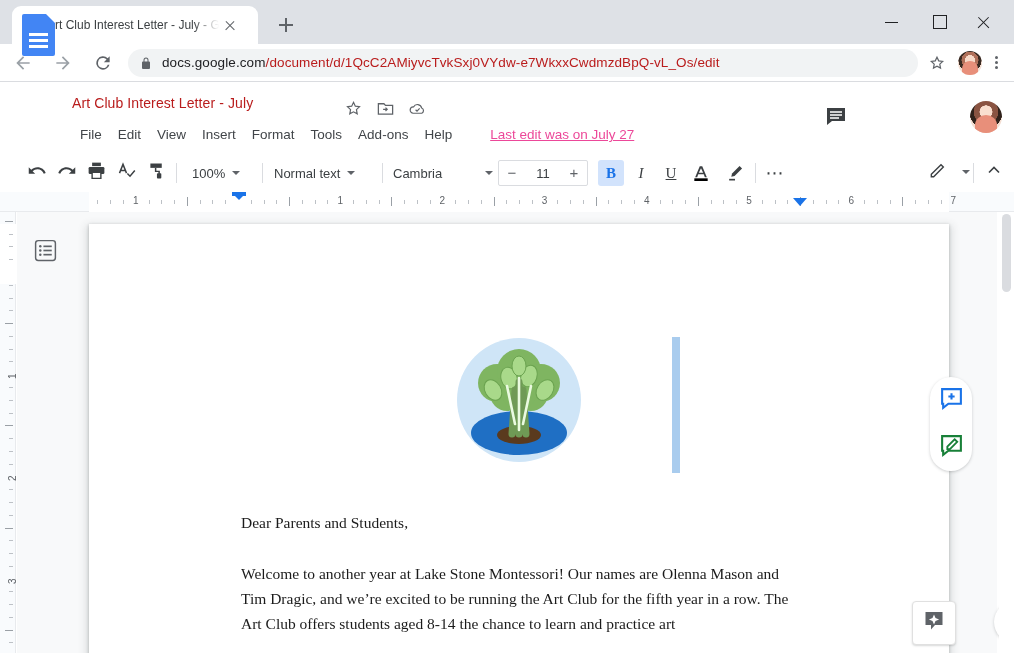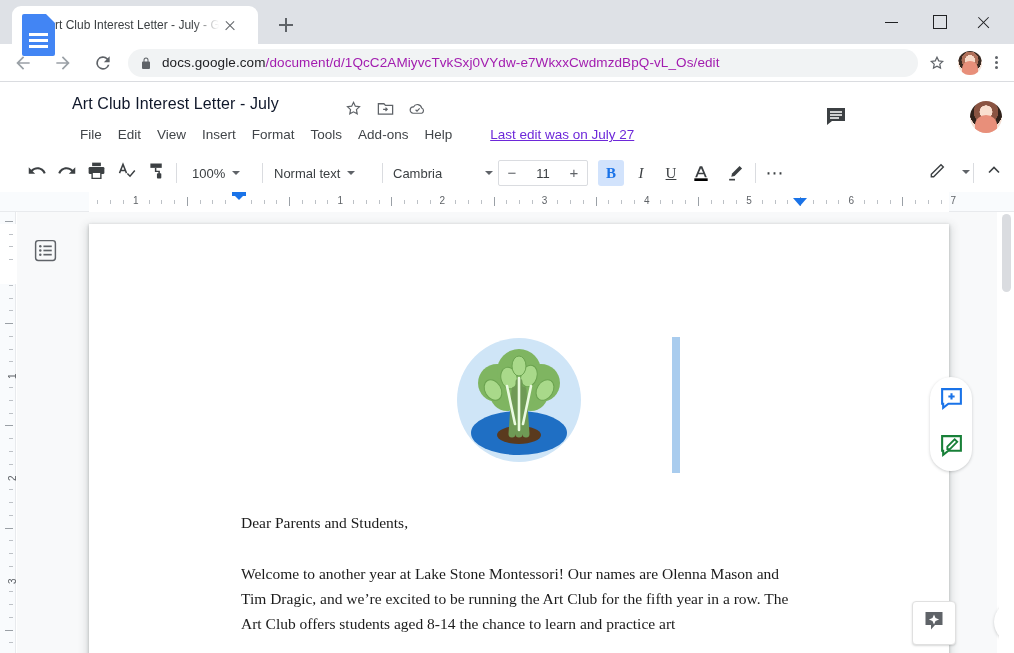--- a/index.html
+++ b/index.html
@@ -72,21 +72,21 @@
     display:flex; align-items:center;
   }
   .navbtn { width:34px; height:34px; margin-left:6px; position:relative; border-radius:50%; flex:0 0 34px;}
   .navbtn svg { position:absolute; left:7px; top:7px; }
   .omnibox {
     flex:1 1 auto; height:28px; margin:0 4px 0 8px; background:#f1f3f4;
     border-radius:14px; display:flex; align-items:center; padding:0 12px;
   }
   .lock { width:12px; height:14px; flex:0 0 12px; margin-right:10px; position:relative; }
   .url { font-size:13.5px; color:#202124; white-space:nowrap; letter-spacing:.1px; }
-  .url .dim { color:#a21caf; }
+  .url .dim { color:#b91c1c; }
   .star-btn { width:30px; height:30px; position:relative; flex:0 0 30px; }
   .avatar-sm {
     width:24px; height:24px; border-radius:50%; flex:0 0 24px; margin-left:6px;
     background:radial-gradient(circle at 50% 38%, #f7d9c8 0 26%, #b0705a 27% 44%, #3a2a22 45% 60%, #f3ded2 61% 100%);
     overflow:hidden; position:relative;
   }
   .avatar-sm::after{
     content:""; position:absolute; left:4px; top:10px; width:16px; height:16px; border-radius:50% 50% 0 0;
     background:#e88f7a;
   }
@@ -101,25 +101,25 @@
     background:#4285f4; border-radius:2px;
   }
   .docs-logo::before{
     content:""; position:absolute; right:0; top:0; border-width:0 9px 9px 0;
     border-style:solid; border-color:#fff #fff transparent transparent;
   }
   .docs-logo::after{
     content:""; position:absolute; left:7px; top:19px; width:19px; height:2.5px;
     background:#fff; box-shadow:0 6px 0 #fff, 0 12px 0 #fff;
   }
-  .doc-title { position:absolute; left:72px; top:95px; font-size:16px; color:#0f172a; letter-spacing:.1px; white-space:nowrap; }
+  .doc-title { position:absolute; left:72px; top:95px; font-size:14px; color:#b91c1c; letter-spacing:.1px; white-space:nowrap; }
   .hdr-icon { position:absolute; top:99px; width:19px; height:19px; }
   .menubar { position:absolute; left:72px; top:124px; display:flex; align-items:center; gap:0; }
   .menu-item { font-size:13.5px; color:#414549; padding:3px 8px; white-space:nowrap; }
-  .last-edit { font-size:13.5px; color:#6d28d9; text-decoration:underline; margin-left:30px; white-space:nowrap; }
+  .last-edit { font-size:13.5px; color:#ec4899; text-decoration:underline; margin-left:30px; white-space:nowrap; }
 
   .comment-hist { position:absolute; right:166px; top:104px; width:24px; height:24px; }
   .share-btn {
     position:absolute; right:56px; top:98px; height:36px; padding:0 18px 0 14px;
     background:#1a73e8; border-radius:4px; color:#fff; font-size:14px; font-weight:500;
     display:flex; align-items:center; gap:9px;
   }
   .avatar-lg {
     position:absolute; right:12px; top:101px; width:32px; height:32px; border-radius:50%;
     background:radial-gradient(circle at 50% 34%, #f9dfcf 0 24%, #8a5442 25% 46%, #30221b 47% 62%, #f3ded2 63% 100%);

